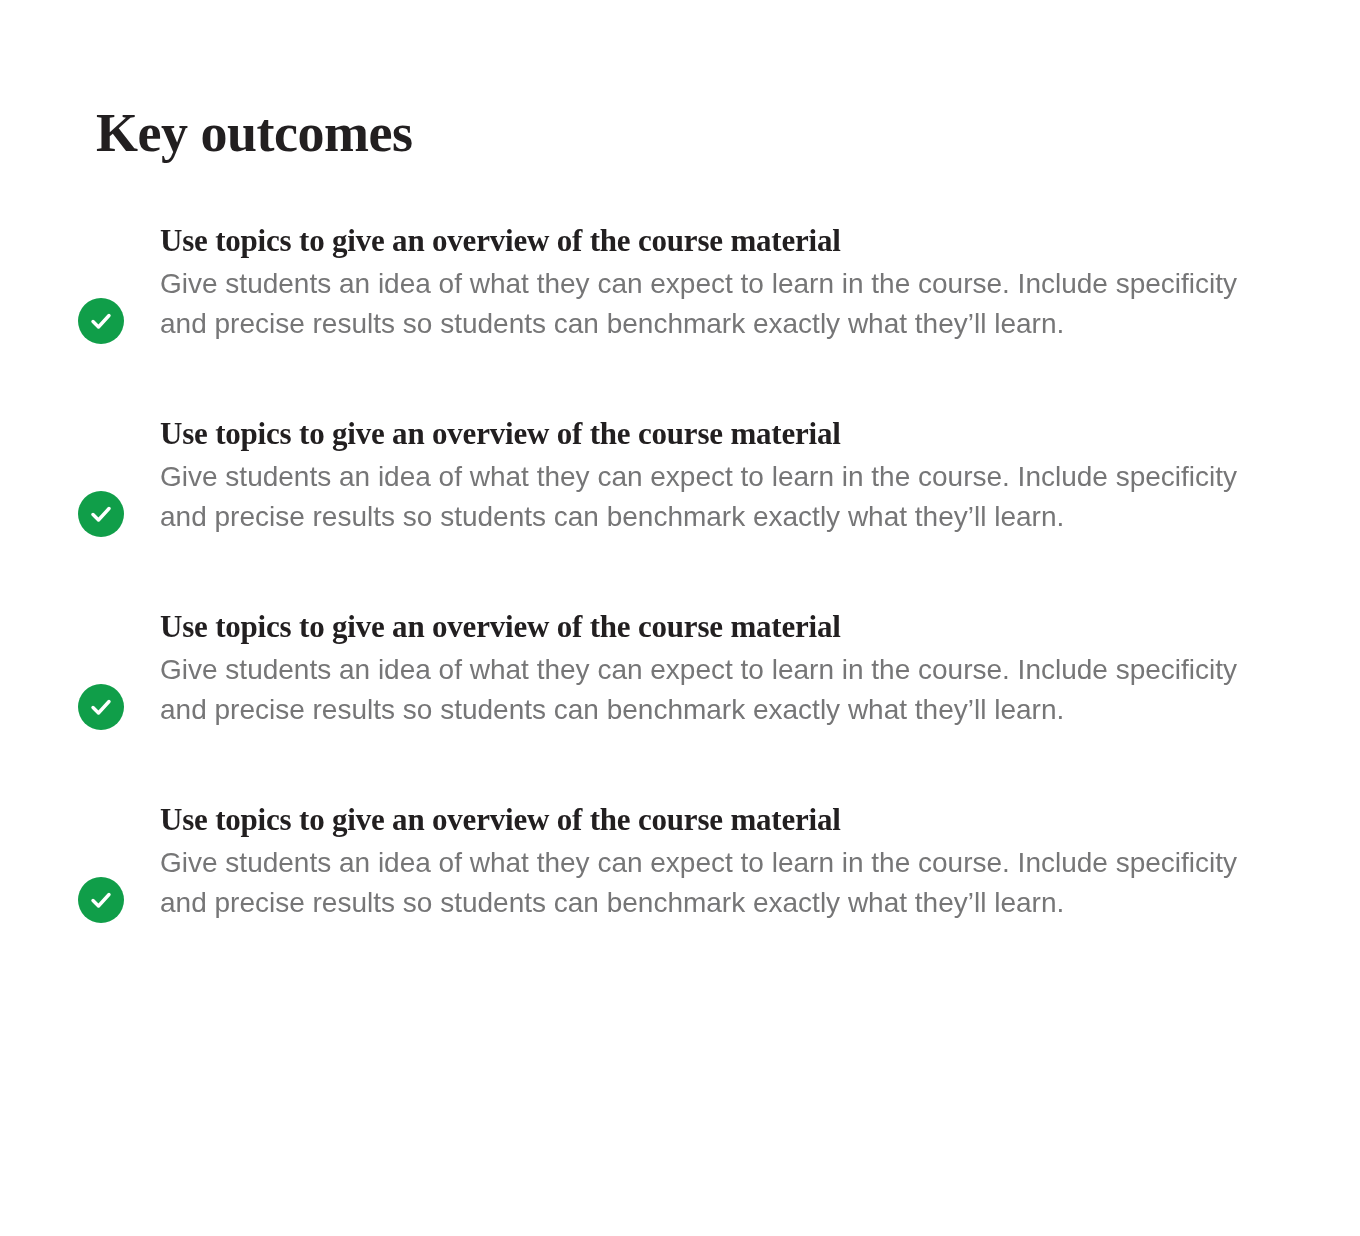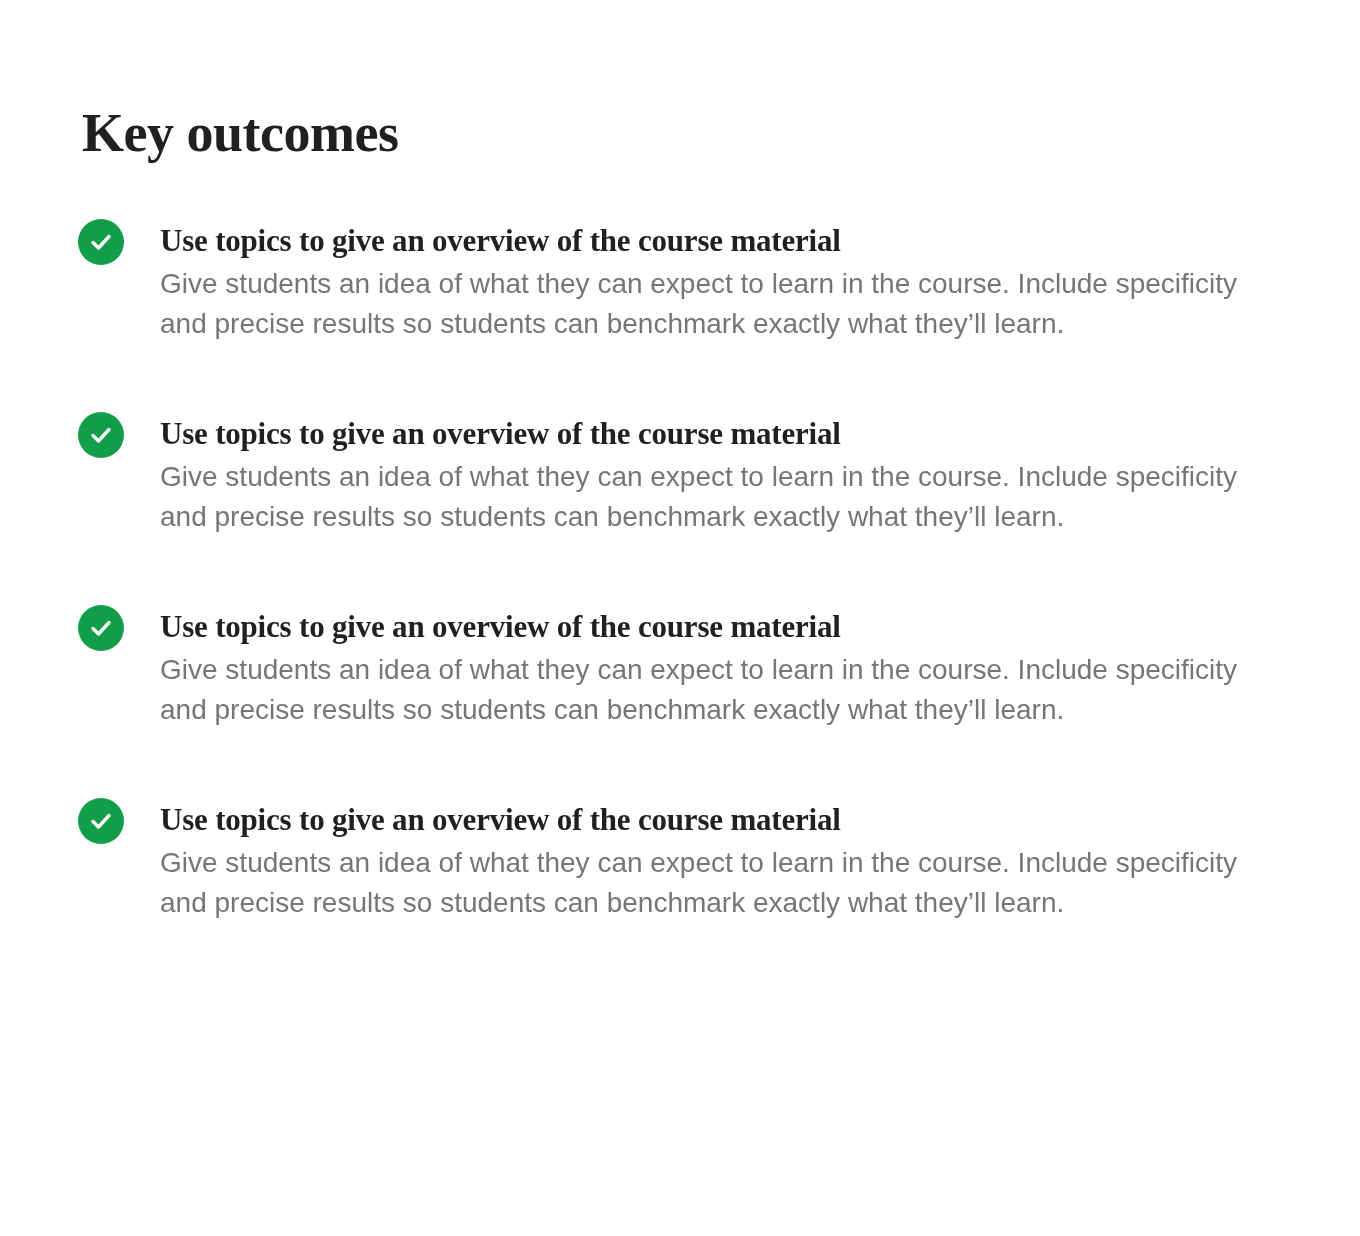--- a/index.html
+++ b/index.html
@@ -19,27 +19,27 @@
     padding: 102px 80px 0 78px;
   }
 
   .page-title {
     font-family: "Liberation Serif", serif;
     font-weight: 700;
     font-size: 54px;
     line-height: 62px;
     letter-spacing: -0.5px;
     color: var(--heading-color, #221f20);
-    margin-left: 4px;
+    margin-left: 18px;
     margin-bottom: 54px;
   }
 
   .outcome-item {
     display: flex;
-    align-items: flex-start;
+    align-items: flex-end;
     margin-bottom: 67px;
   }
 
   .check-badge {
     flex: 0 0 auto;
     width: 46px;
     height: 46px;
     border-radius: 50%;
     background: var(--check-green, #109e49);
     display: flex;

